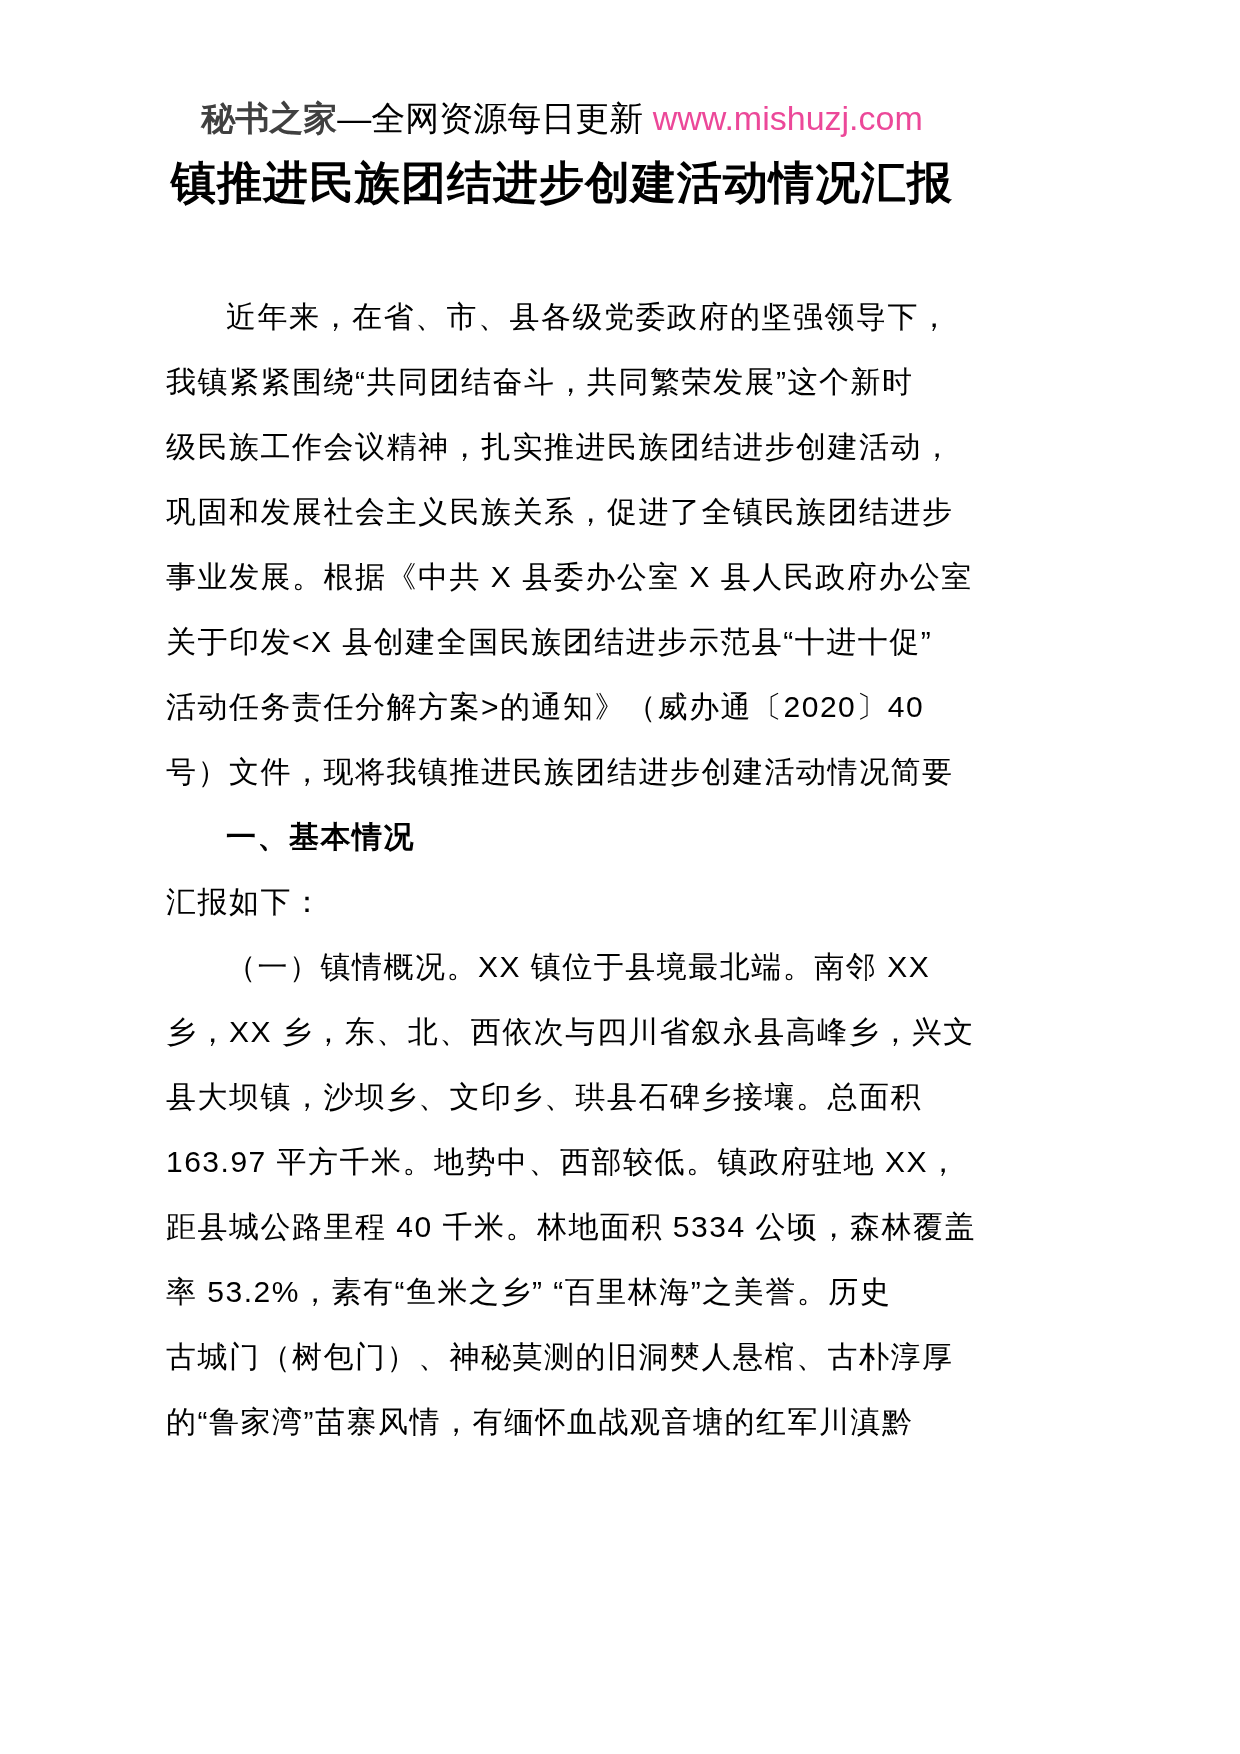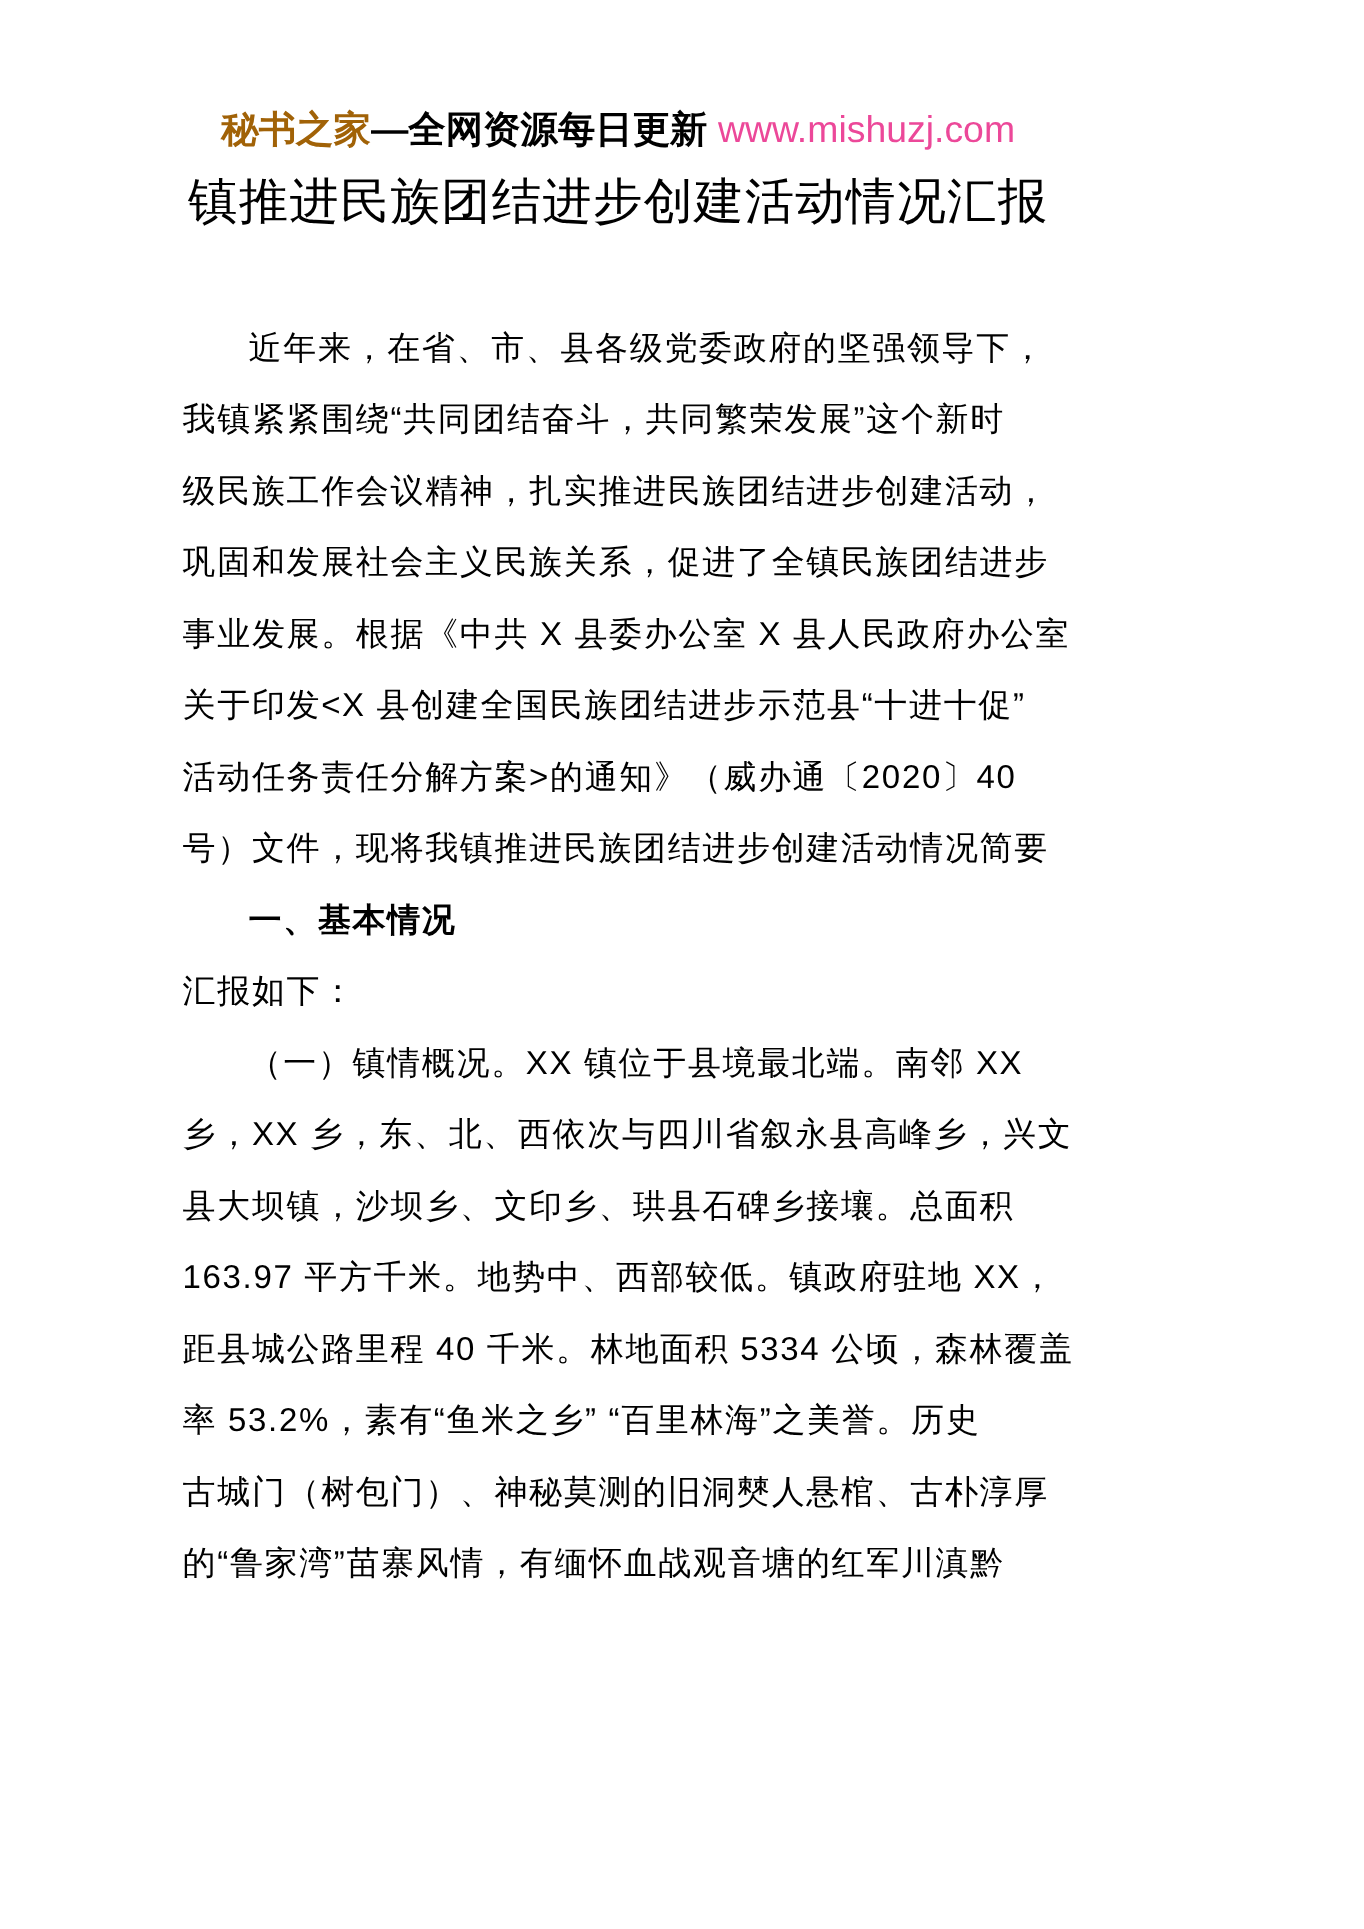--- a/index.html
+++ b/index.html
@@ -16,29 +16,29 @@
     width: 792px;
     margin-left: 166px;
     padding-top: 96px;
   }
   .header-line {
     text-align: center;
     font-size: 34px;
     line-height: 44px;
     white-space: nowrap;
   }
-  .brand  { color: #a16207; font-weight: bold; }
-  .tagline{ color: #000000; font-weight: bold; }
+  .brand  { color: #404040; font-weight: bold; }
+  .tagline{ color: #000000; font-weight: normal; }
   .url    { color: #ec4899; text-decoration: none; cursor: pointer; }
   .title {
     margin: 8px 0 0 0;
     text-align: center;
     font-size: 45px;
     line-height: 70px;
-    font-weight: normal;
+    font-weight: bold;
     letter-spacing: 1px;
     white-space: nowrap;
   }
   .body-text { margin-top: 66px; }
   .line {
     font-size: 30px;
     line-height: 65px;
     letter-spacing: 1.5px;
     white-space: nowrap;
   }

